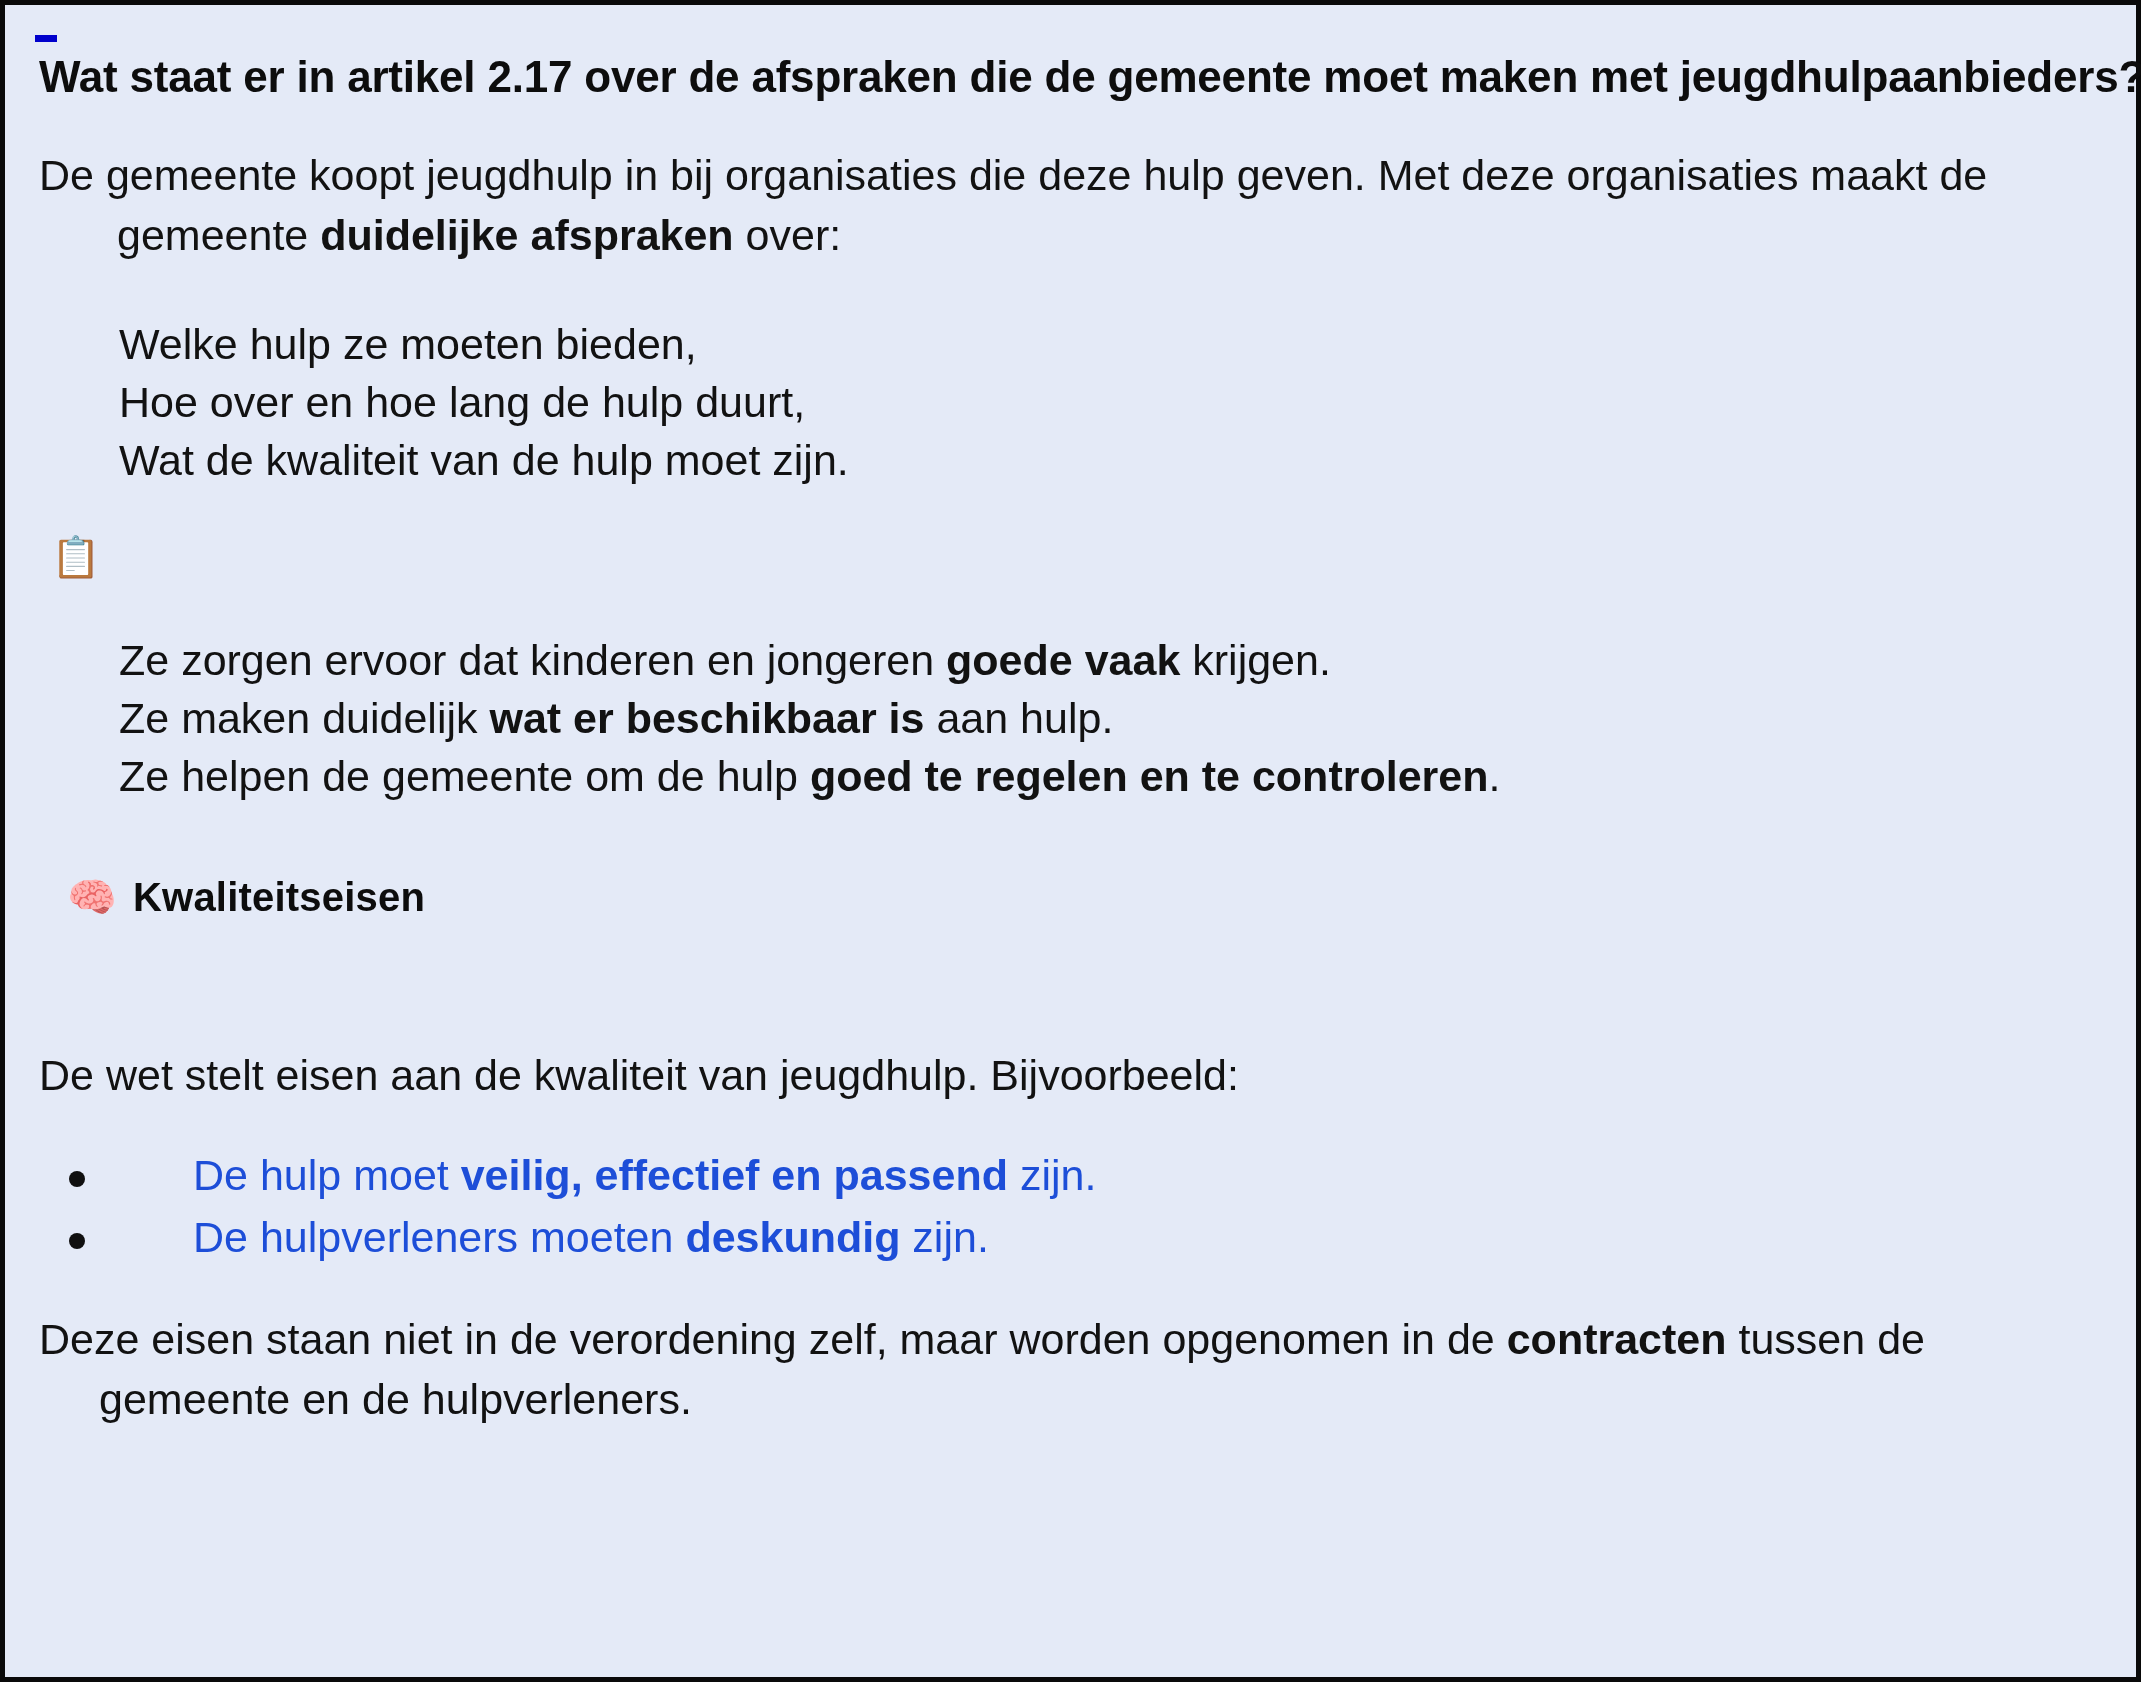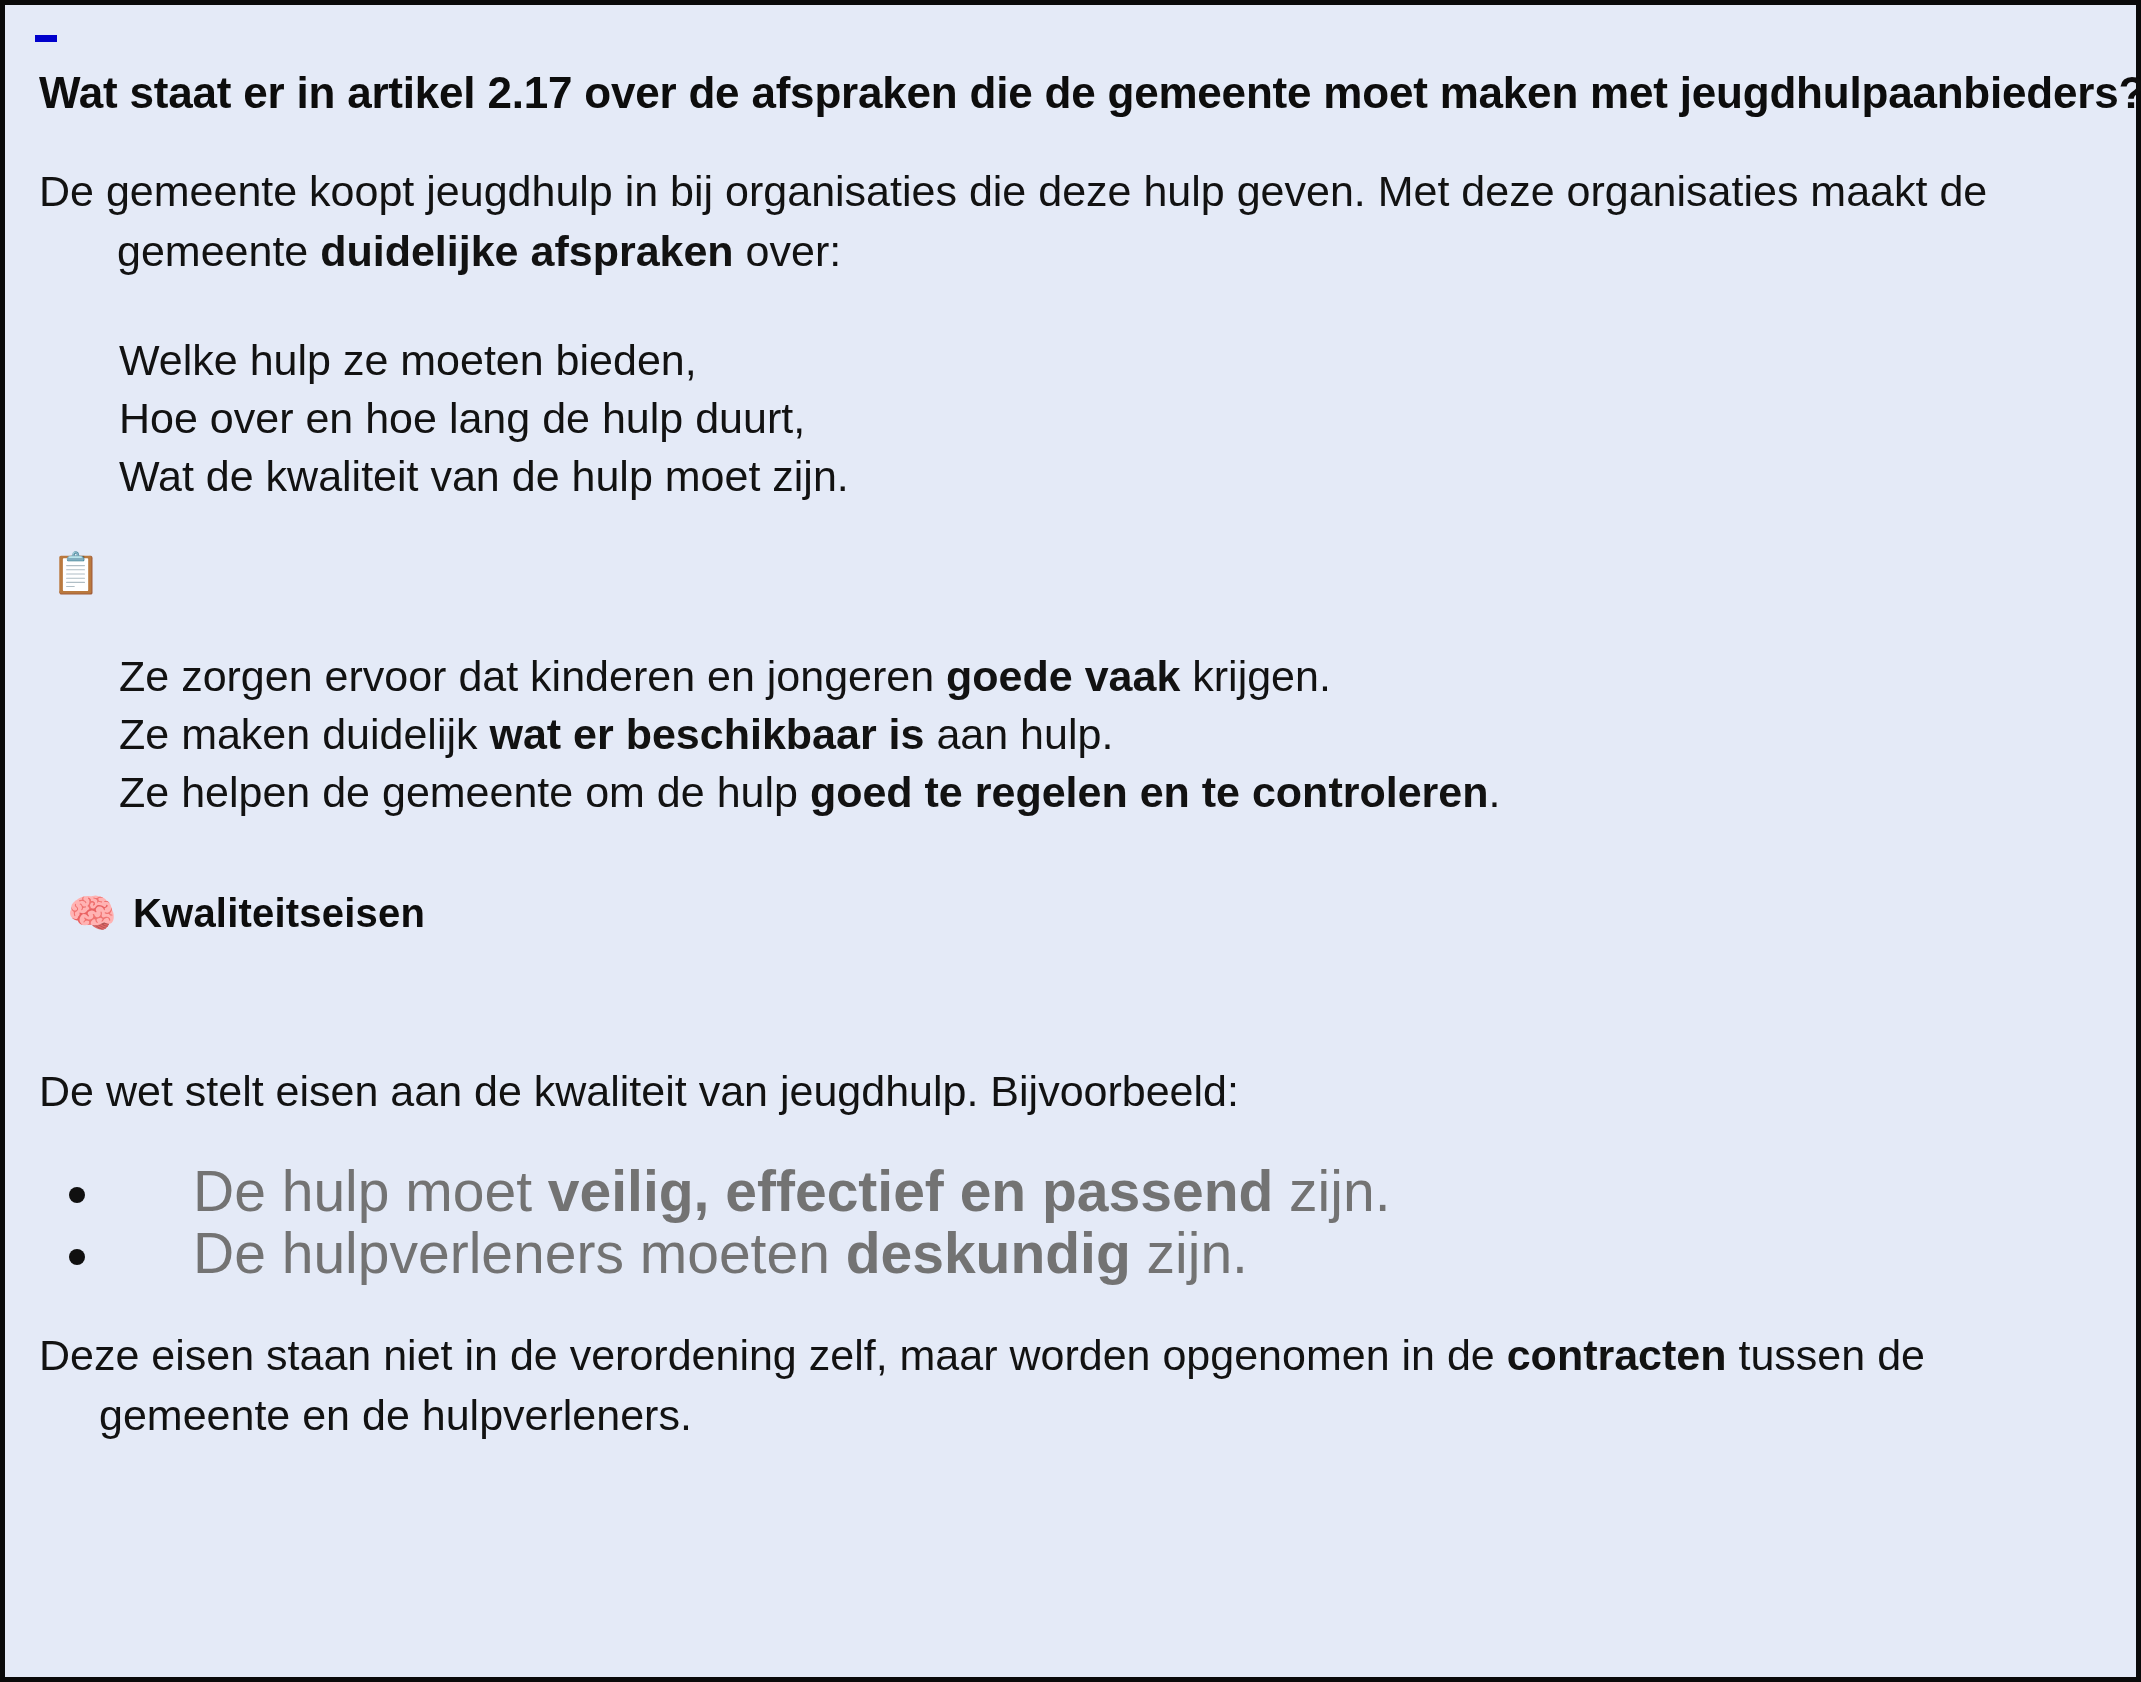--- a/index.html
+++ b/index.html
@@ -22,21 +22,21 @@
     background: #e4eaf7;
     border: 5px solid #0a0a0a;
     padding: 0;
   }
 
   .inner {
     position: relative;
     box-sizing: border-box;
     width: 100%;
     height: 100%;
-    padding: 38px 26px 20px 26px;
+    padding: 22px 26px 20px 26px;
   }
 
   
   .top-dash {
     position: absolute;
     left: 30px;
     top: 30px;
     width: 22px;
     height: 7px;
     background: #0000cc;
@@ -129,23 +129,23 @@
     margin: 128px 0 0 8px;
   }
 
   ul.bullets {
     list-style: none;
     margin: 40px 0 0 0;
     padding: 0;
   }
   ul.bullets li {
     position: relative;
-    font-size: 57px;
+    font-size: 43px;
     line-height: 60px;
-    color: #737373;
+    color: #1d4ed8;
     padding-left: 162px;
     margin: 0 0 2px 0;
     white-space: nowrap;
   }
   ul.bullets li .dot {
     position: absolute;
     left: 38px;
     top: 26px;
     width: 16px;
     height: 16px;

